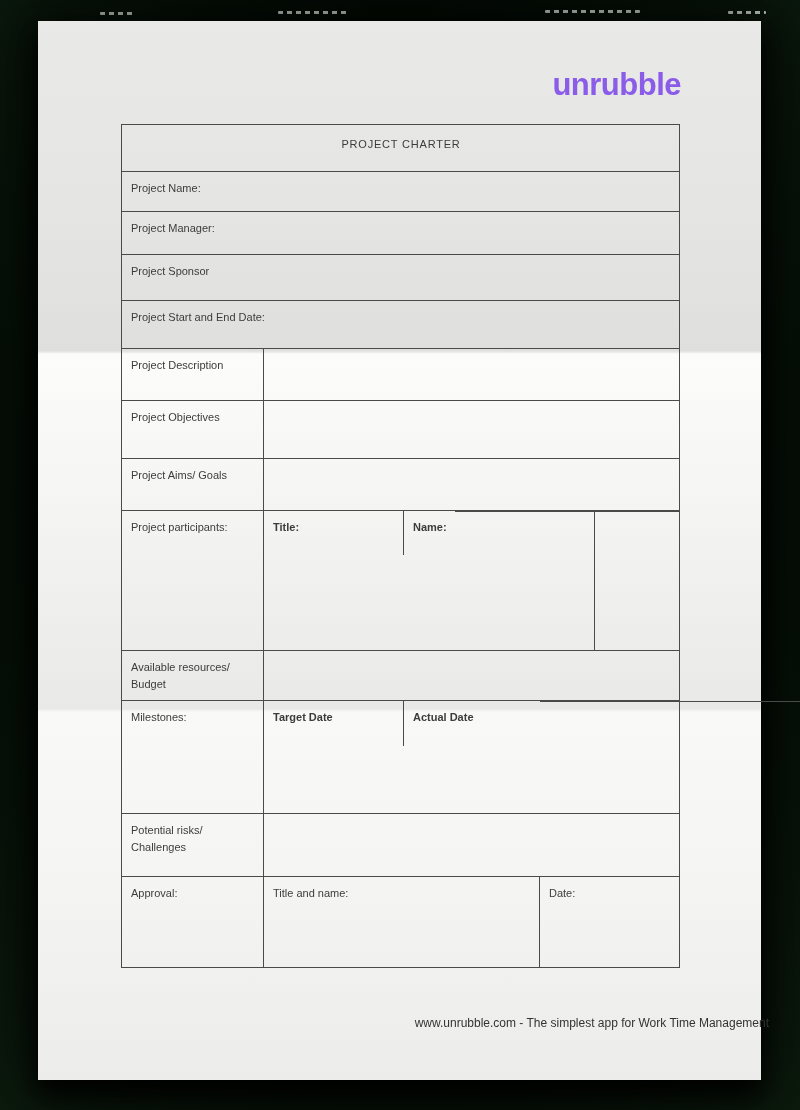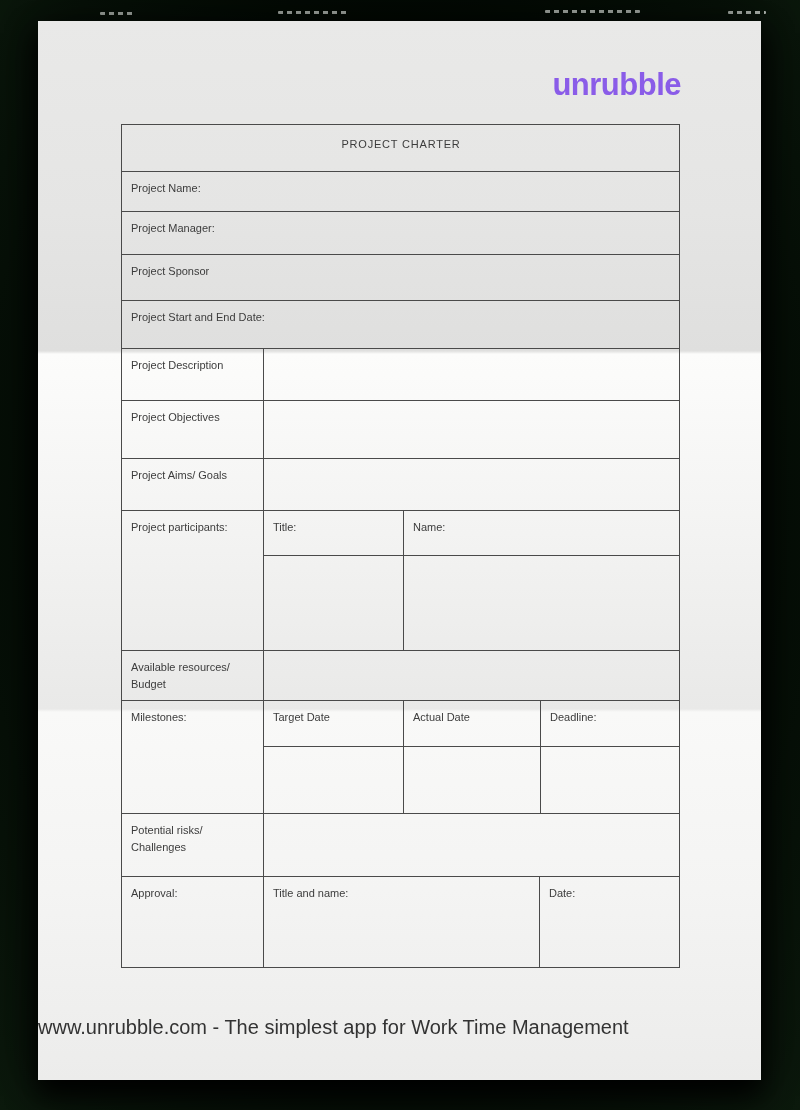--- a/index.html
+++ b/index.html
@@ -40,28 +40,28 @@
     display:flex;flex-direction:column;
   }
   .row{display:flex;box-sizing:border-box;flex:0 0 auto;}
   .row + .row{border-top:1px solid var(--line);}
   .c{box-sizing:border-box;padding:8px 8px 0 9px;overflow:hidden;}
   .c + .c{border-left:1px solid var(--line);}
   .full{flex:1;}
   .lab{width:141px;flex:0 0 141px;}
   .grow{flex:1;}
   .title-cell{flex:1;text-align:center;letter-spacing:0.8px;padding-top:11px;}
-  .sub{flex:1;display:flex;flex-direction:column;border-left:1px solid var(--line);box-sizing:border-box;}
+  .sub{flex:1;display:flex;border-left:1px solid var(--line);box-sizing:border-box;font-weight:bold;}
   .subrow{display:flex;box-sizing:border-box;flex:0 0 auto;}
   .subrow + .subrow{border-top:1px solid var(--line);}
   .subrow .c{border-left:none;}
   .subrow .c + .c{border-left:1px solid var(--line);}
   .footer{
-    position:absolute;left:0;top:995px;width:100%;
-    text-align:left;font-size:20px;color:#333;
+    position:absolute;left:8px;top:995px;width:100%;
+    text-align:right;font-size:12px;color:#333;
   }
 </style>
 </head>
 <body>
 
 <div class="stage">
 
   <div class="speck" style="left:100px;top:12px;width:34px;"></div>
   <div class="speck" style="left:278px;top:11px;width:70px;"></div>
   <div class="speck" style="left:545px;top:10px;width:95px;"></div>
@@ -129,21 +129,20 @@
         <div class="c lab">Available resources/ Budget</div>
         <div class="c grow"></div>
       </div>
 
       <div class="row" style="height:113px;">
         <div class="c lab">Milestones:</div>
         <div class="sub">
           <div class="subrow" style="height:45px;">
             <div class="c" style="width:139px;flex:0 0 139px;">Target Date</div>
             <div class="c" style="width:137px;flex:0 0 137px;">Actual Date</div>
-            <div class="c grow">Deadline:</div>
           </div>
           <div class="subrow" style="flex:1;">
             <div class="c" style="width:139px;flex:0 0 139px;"></div>
             <div class="c" style="width:137px;flex:0 0 137px;"></div>
             <div class="c grow"></div>
           </div>
         </div>
       </div>
 
       <div class="row" style="height:63px;">

